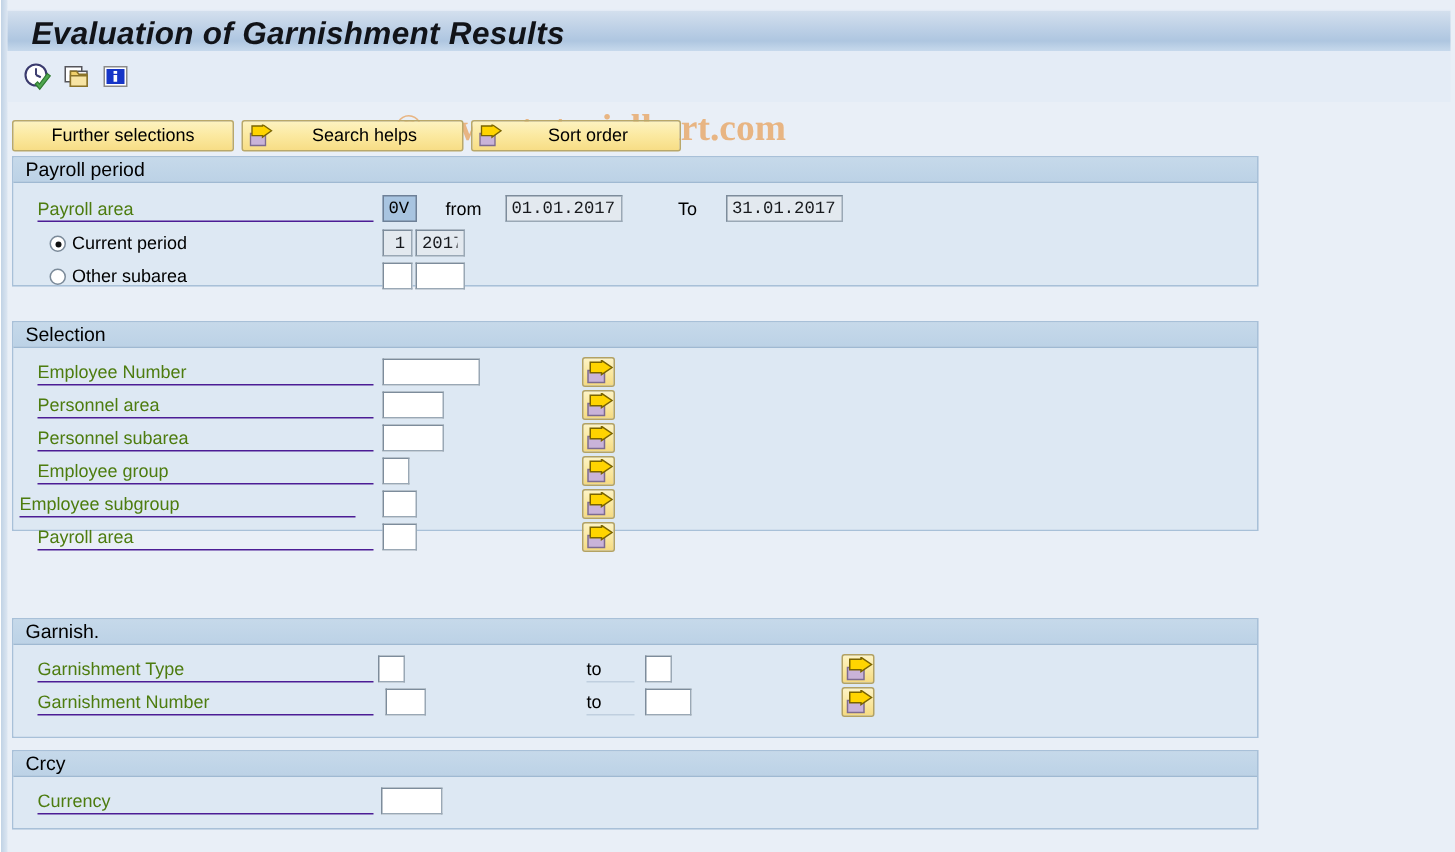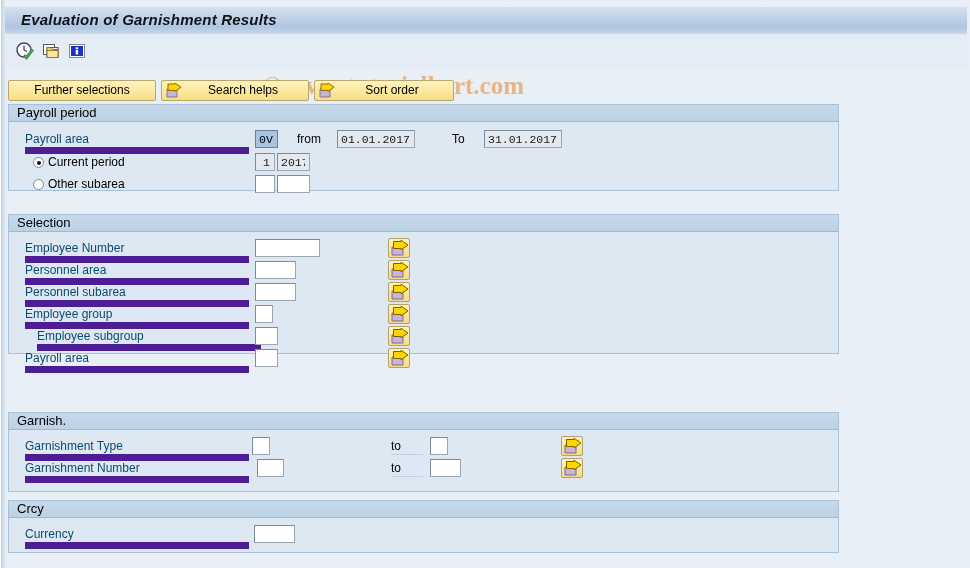--- a/index.html
+++ b/index.html
@@ -44,21 +44,21 @@
     position: absolute;
     left: 5px; top: 6px;
     width: 962px; height: 28px;
     background: linear-gradient(to bottom, #d4e0ee 0%, #bdd0e6 45%, #aec6e0 75%, #c7d9ec 100%);
     border-top: 1px solid #e7eef7;
     box-sizing: border-box;
   }
   #title-text {
     position: absolute;
     left: 16px; top: 4px;
-    font-size: 15px;
+    font-size: 21px;
     font-weight: bold;
     font-style: italic;
     color: #111318;
     letter-spacing: 0.2px;
     white-space: nowrap;
   }
 
   
   #toolbar {
     position: absolute;
@@ -150,23 +150,23 @@
 
   #grp-payroll   { left: 8px; top: 104px; width: 831px; height: 87px; }
   #grp-selection { left: 8px; top: 214px; width: 831px; height: 140px; }
   #grp-garnish   { left: 8px; top: 412px; width: 831px; height: 80px; }
   #grp-crcy      { left: 8px; top: 500px; width: 831px; height: 53px; }
 
   
   .fld-label {
     position: absolute;
     font-size: 12px;
-    color: #0c4a6e;
-    white-space: nowrap;
-    border-bottom: 7px solid #4c1d95;
+    color: #4d7c0f;
+    white-space: nowrap;
+    border-bottom: 1px solid #4c1d95;
     padding-bottom: 1px;
     box-sizing: border-box;
   }
   .plain-label {
     position: absolute;
     font-size: 12px;
     color: #000;
     white-space: nowrap;
   }
   .to-label {
@@ -385,21 +385,21 @@
 
       <div class="fld-label" style="left:16px; top:75px; width:224px;">Employee group</div>
       <input class="inp" style="left: 246px; top: 73px; width: 18px;" value="">
       <div class="arrow-btn" style="left:379px; top:72px;">
         <svg width="18" height="17" viewBox="0 0 18 17">
           <path d="M1 7 L1 15 L12 15 L12 7 Z" fill="#c9b3d9" stroke="#7d6b91" stroke-width="1"></path>
           <path d="M2.5 1.5 L10 1.5 L10 0.2 L17 5 L10 9.8 L10 8.5 L2.5 8.5 Z" fill="#ffd400" stroke="#7a6400" stroke-width="1"></path>
         </svg>
       </div>
 
-      <div class="fld-label" style="left:28px; top:97px; width:224px;">Employee subgroup</div>
+      <div class="fld-label" style="left:4px; top:97px; width:224px;">Employee subgroup</div>
       <input class="inp" style="left: 246px; top: 95px; width: 23px;" value="">
       <div class="arrow-btn" style="left:379px; top:94px;">
         <svg width="18" height="17" viewBox="0 0 18 17">
           <path d="M1 7 L1 15 L12 15 L12 7 Z" fill="#c9b3d9" stroke="#7d6b91" stroke-width="1"></path>
           <path d="M2.5 1.5 L10 1.5 L10 0.2 L17 5 L10 9.8 L10 8.5 L2.5 8.5 Z" fill="#ffd400" stroke="#7a6400" stroke-width="1"></path>
         </svg>
       </div>
 
       <div class="fld-label" style="left:16px; top:119px; width:224px;">Payroll area</div>
       <input class="inp" style="left: 246px; top: 117px; width: 23px;" value="">

